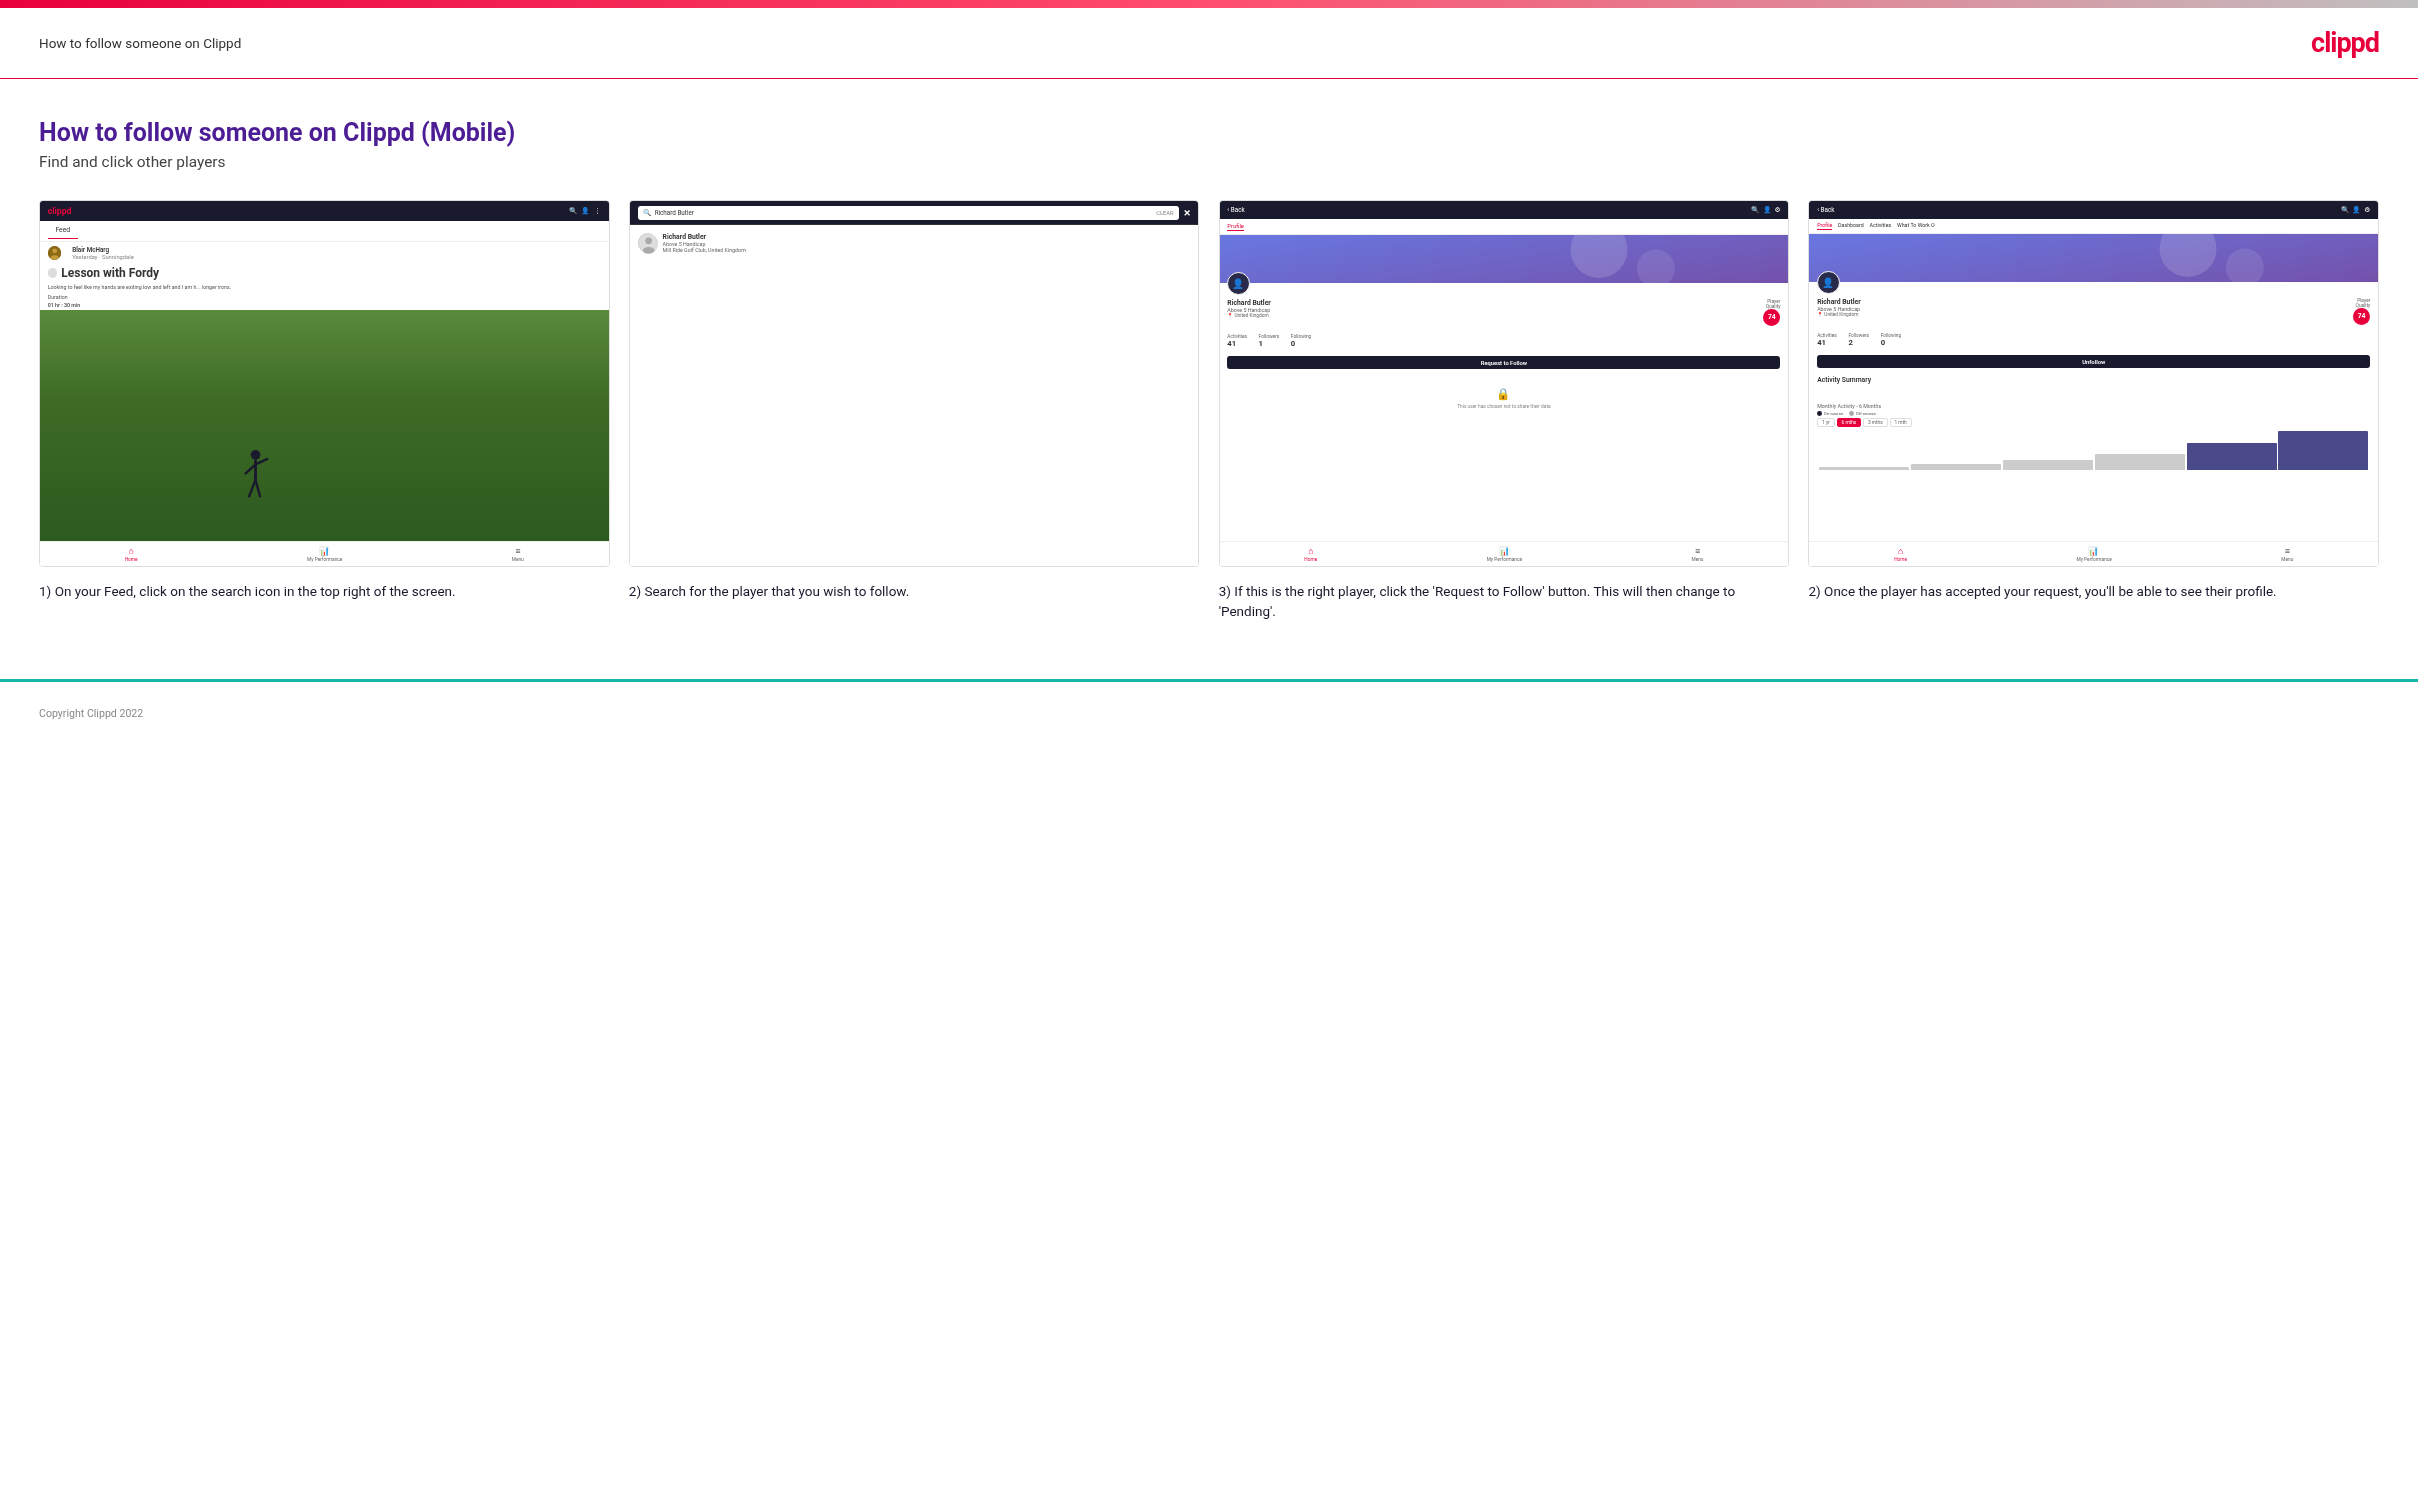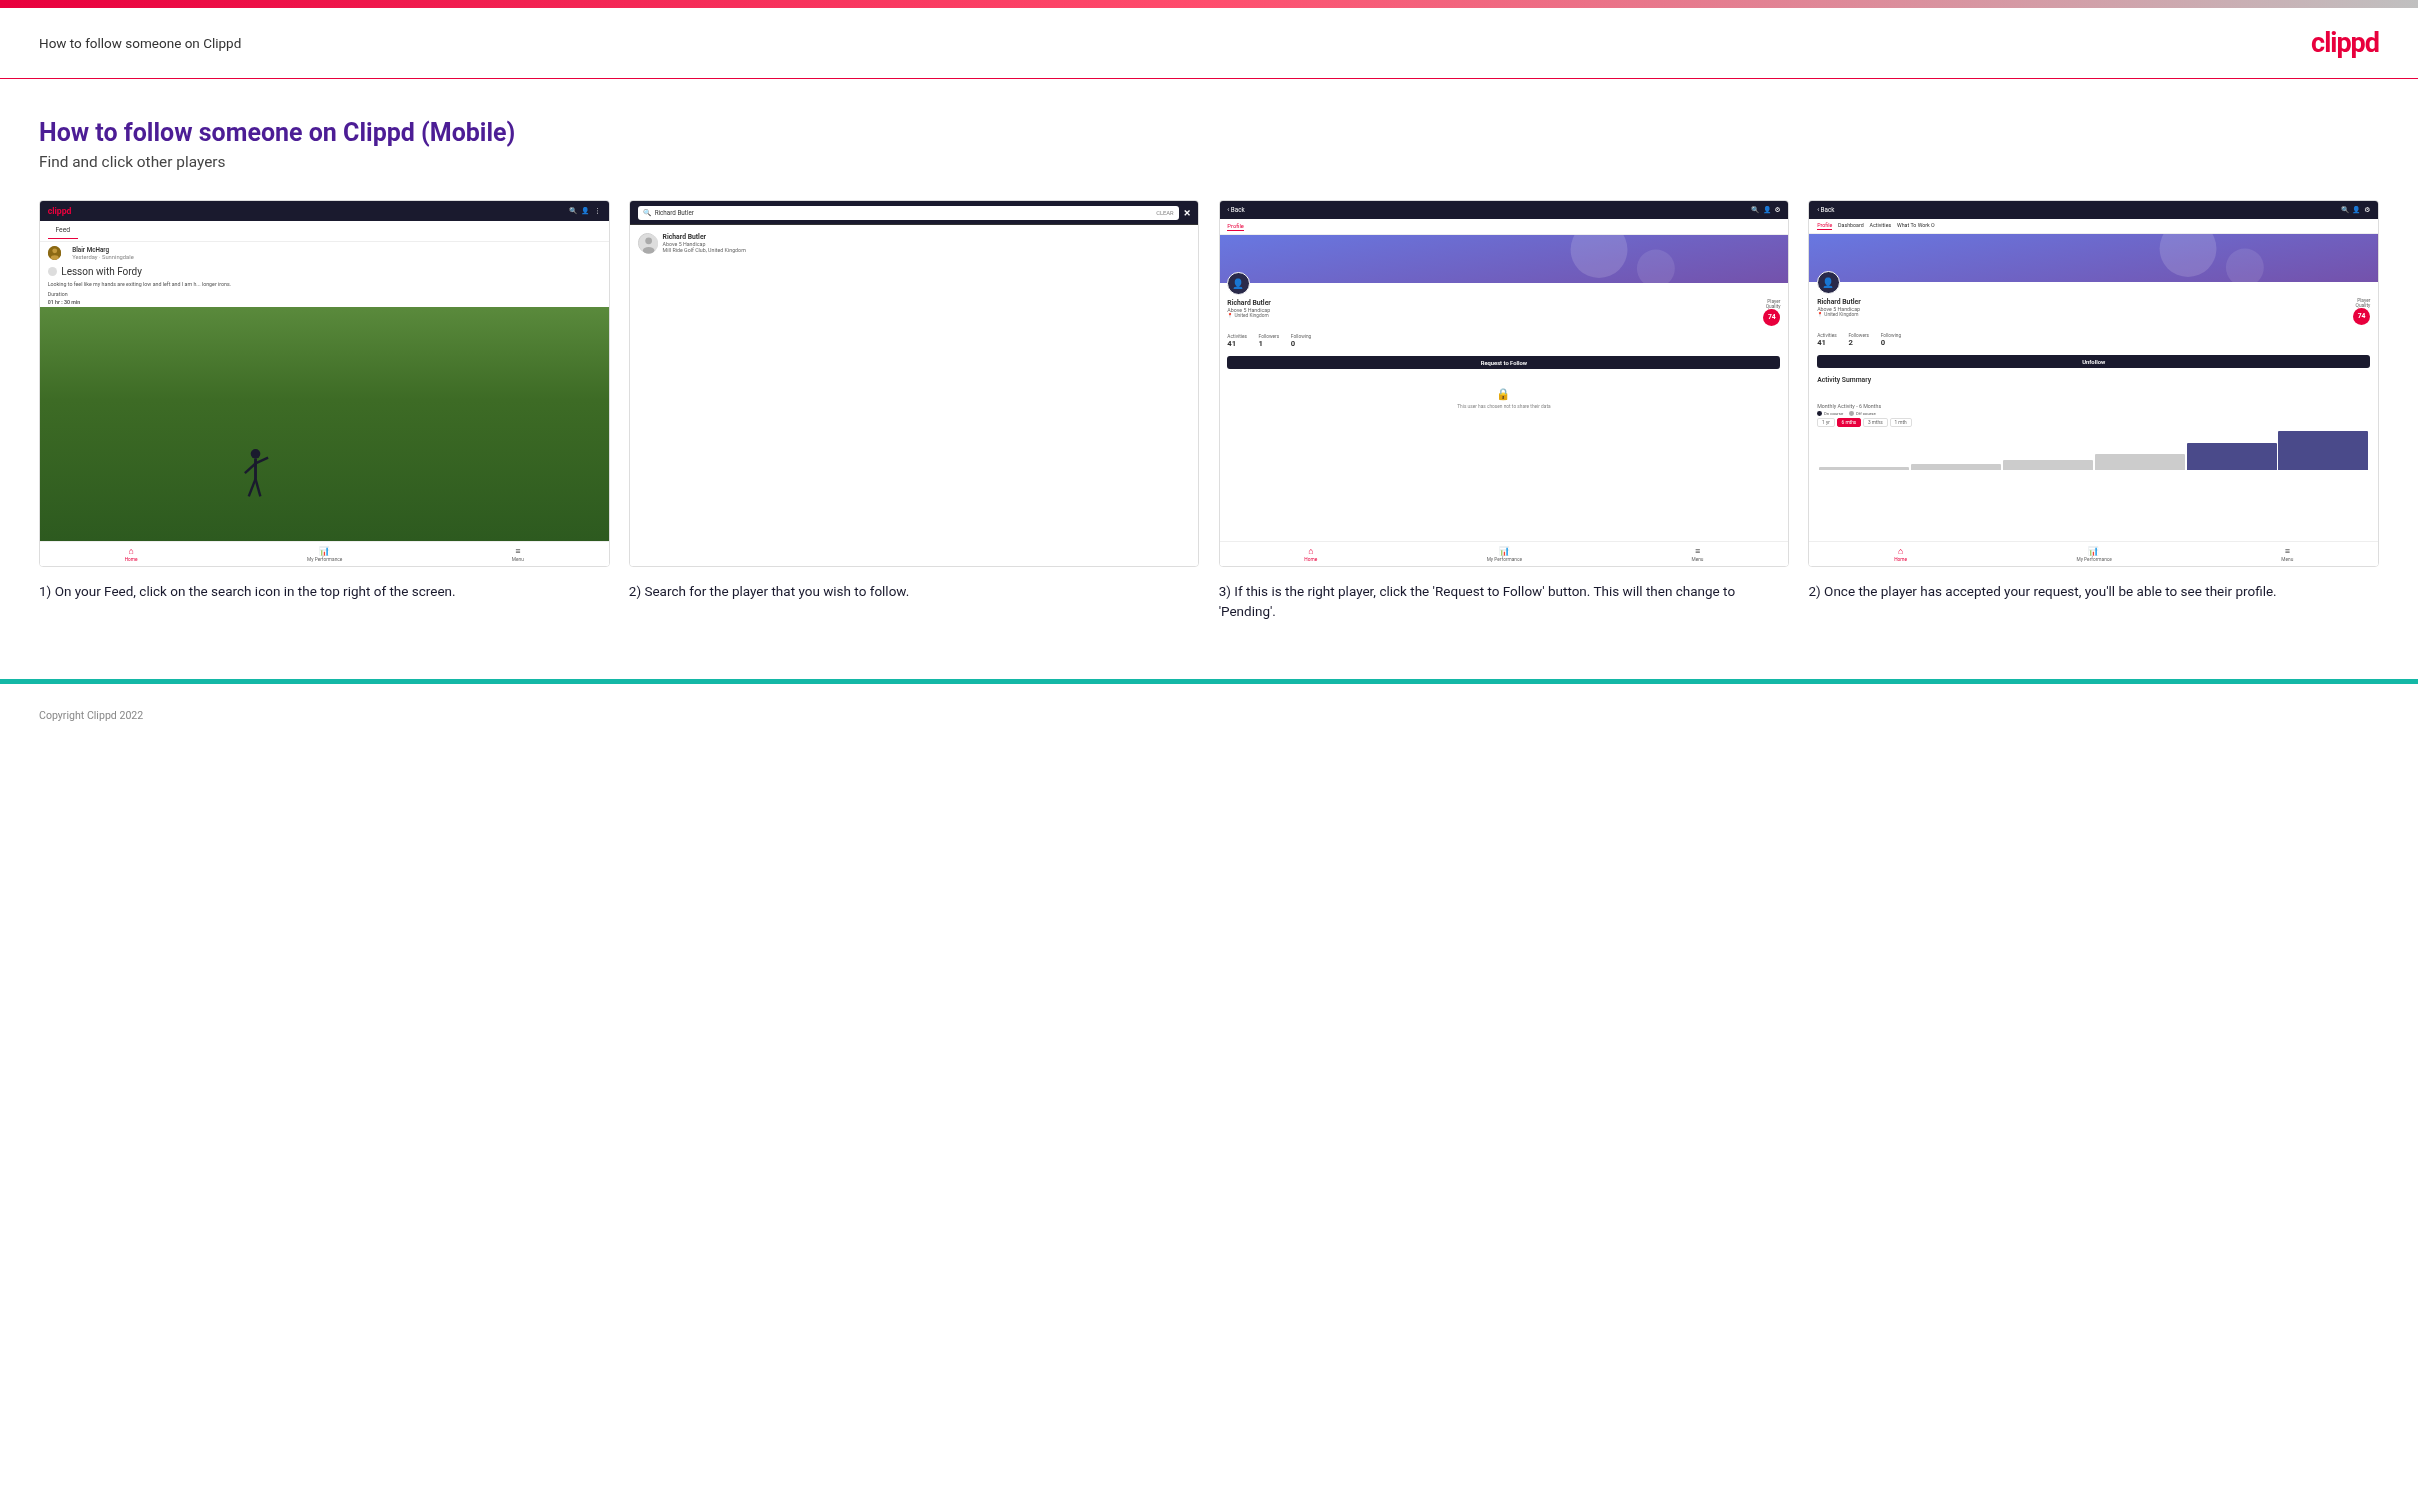--- a/index.html
+++ b/index.html
@@ -139,21 +139,21 @@
       display: flex;
       align-items: center;
       gap: 3.9px;
       padding: 1.9px 7.7px;
     }
     .s1-small-avatar {
       width: 9.7px; height: 9.7px;
       border-radius: 50%;
       background: #ddd;
     }
-    .s1-lesson-title { font-weight: 400; color: #333; font-size: 10px; }
+    .s1-lesson-title { font-weight: 700; color: #333; font-size: 12px; }
     .s1-desc { padding: 1.9px 7.7px; color: #555; font-size: 5.3px; line-height: 1.3; }
     .s1-duration { padding: 1.9px 7.7px; color: #555; font-size: 5.3px; }
     .s1-duration-time { font-weight: 600; }
     .s1-golf-img {
       flex: 1;
       background: linear-gradient(180deg, #5a8a3c 0%, #3d6b25 40%, #2d5a1f 100%);
       position: relative;
       overflow: hidden;
     }
     .s1-bottom-nav {
@@ -435,21 +435,21 @@
       flex: 1;
       border-radius: 1px 1px 0 0;
     }
     .s4-bar.highlight {
       background: #4a4a8a;
     }
 
     
     .footer {
       padding: 19.3px 39px;
-      border-top: 5px solid #14b8a6;
+      border-top: 3px solid #14b8a6;
     }
     .footer-text {
       font-size: 10.6px;
       color: #888;
     }
 
     
     .golfer-figure {
       position: absolute;
       bottom: 15%;

